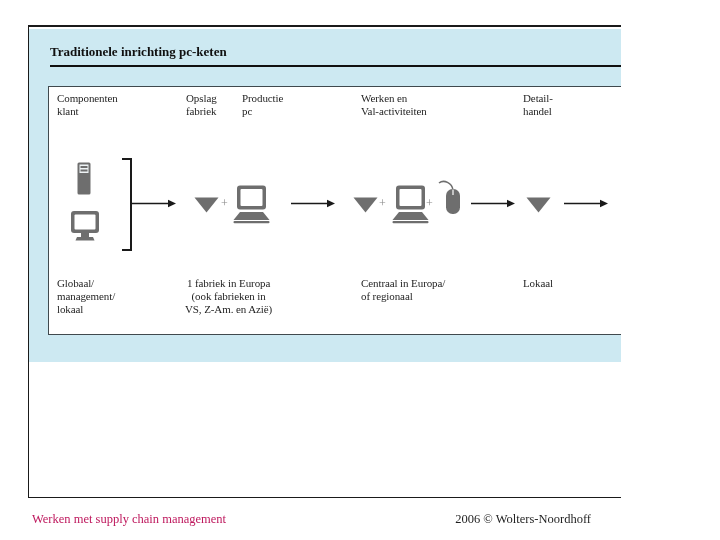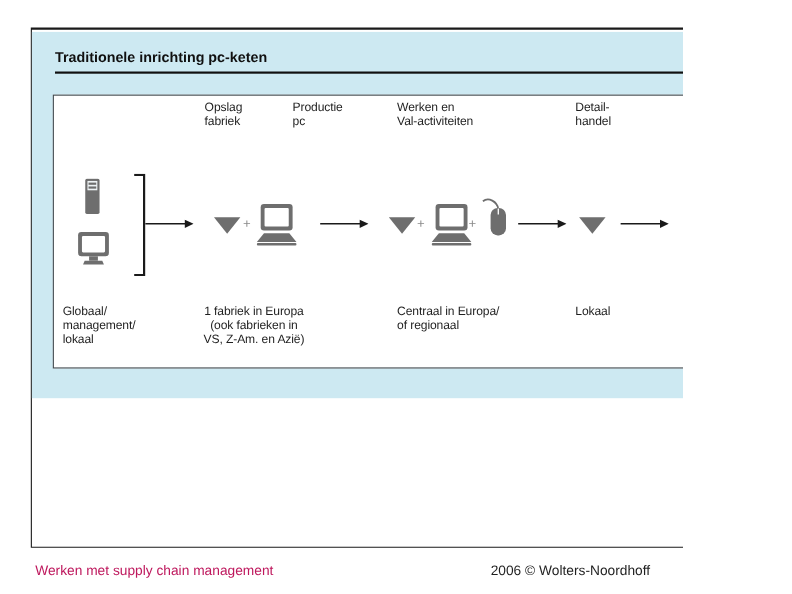--- a/index.html
+++ b/index.html
@@ -1,18 +1,18 @@
 <!DOCTYPE html>
 <html><head>
 <meta charset="utf-8">
 <style>
   html,body{margin:0;padding:0;background:#ffffff;}
   .page{
     position:relative;width:621px;height:540px;background:#ffffff;overflow:hidden;
-    font-family:Liberation Sans, sans-serif;color:#1f1f1f;
+    font-family:Liberation Serif, serif;color:#1f1f1f;
   }
   .frame{
     position:absolute;left:28px;top:25px;width:662px;height:473px;
     box-sizing:border-box;border-style:solid;border-color:#1a1a1a;
     border-width:2px 1px 1px 1px;background:#ffffff;
   }
   .panel{
     position:absolute;left:29px;top:29px;width:663px;height:333px;
     background:#cde9f2;
   }
@@ -26,21 +26,21 @@
   .diagram-box{
     position:absolute;left:48px;top:86px;width:620px;height:249px;
     box-sizing:border-box;background:#ffffff;border:1px solid #40494e;
   }
   .header,.note{
     position:absolute;font-size:11px;line-height:13px;color:#1f1f1f;
     white-space:pre-line;letter-spacing:-0.1px;
   }
   .header{top:92px;}
   .note{top:277px;}
-  .h0{left:57px;} .h1{left:186px;} .h2{left:242px;margin-left:24px;} .h3{left:361px;} .h4{left:523px;}
+  .h0{left:57px;} .h1{left:186px;} .h2{left:242px;} .h3{left:361px;} .h4{left:523px;}
   .n0{left:57px;} .n1{left:185px;text-align:center;} .n3{left:361px;} .n4{left:523px;}
   .icon{position:absolute;}
   .plus{
     position:absolute;top:197px;font-size:12px;line-height:12px;color:#8a8a8a;
   }
   .p1{left:221px;} .p2{left:379px;} .p3{left:426px;}
   .footer-left{
     position:absolute;left:32px;top:512px;font-size:12.5px;color:#be185d;
   }
   .footer-right{
@@ -53,20 +53,22 @@
 <div class="page">
 
   <div class="frame"></div>
   <div class="panel"></div>
 
   <div class="fig-title">Traditionele inrichting pc-keten</div>
   <div class="title-rule"></div>
 
   <div class="diagram-box"></div>
 
+  <div class="header h0">Componenten
+klant</div>
   <div class="header h1">Opslag
 fabriek</div>
   <div class="header h2">Productie
 pc</div>
   <div class="header h3">Werken en
 Val-activiteiten</div>
   <div class="header h4">Detail-
 handel</div>
 
   <svg class="icon" style="left:76px;top:162px" width="16" height="33" viewBox="0 0 16 33">

